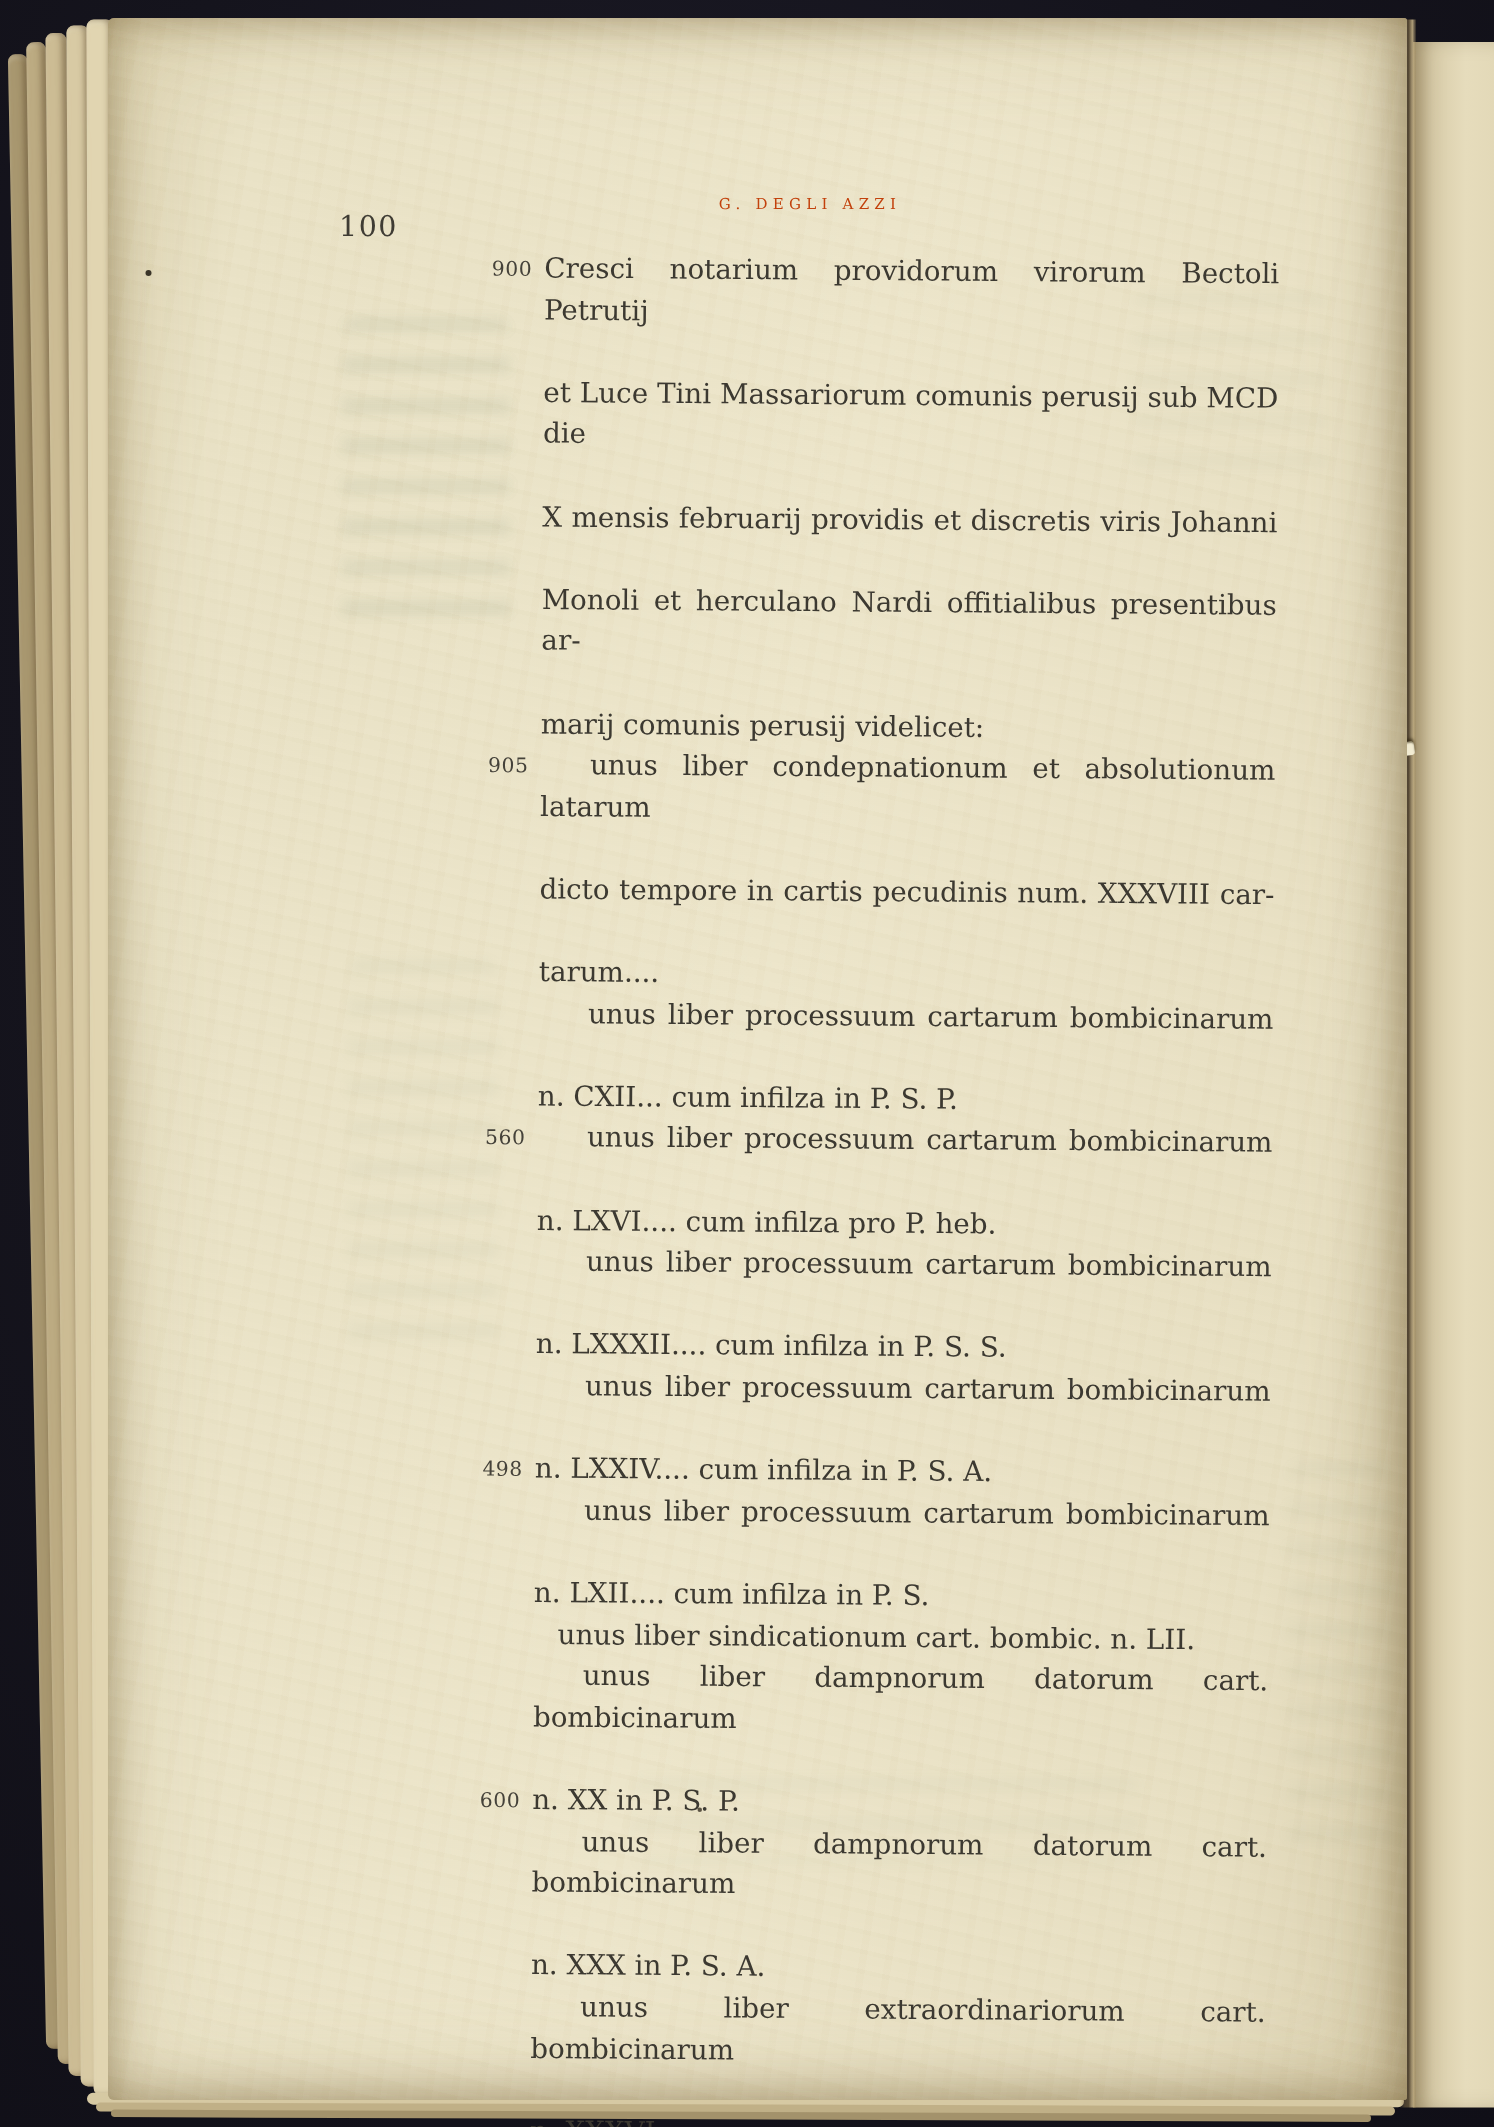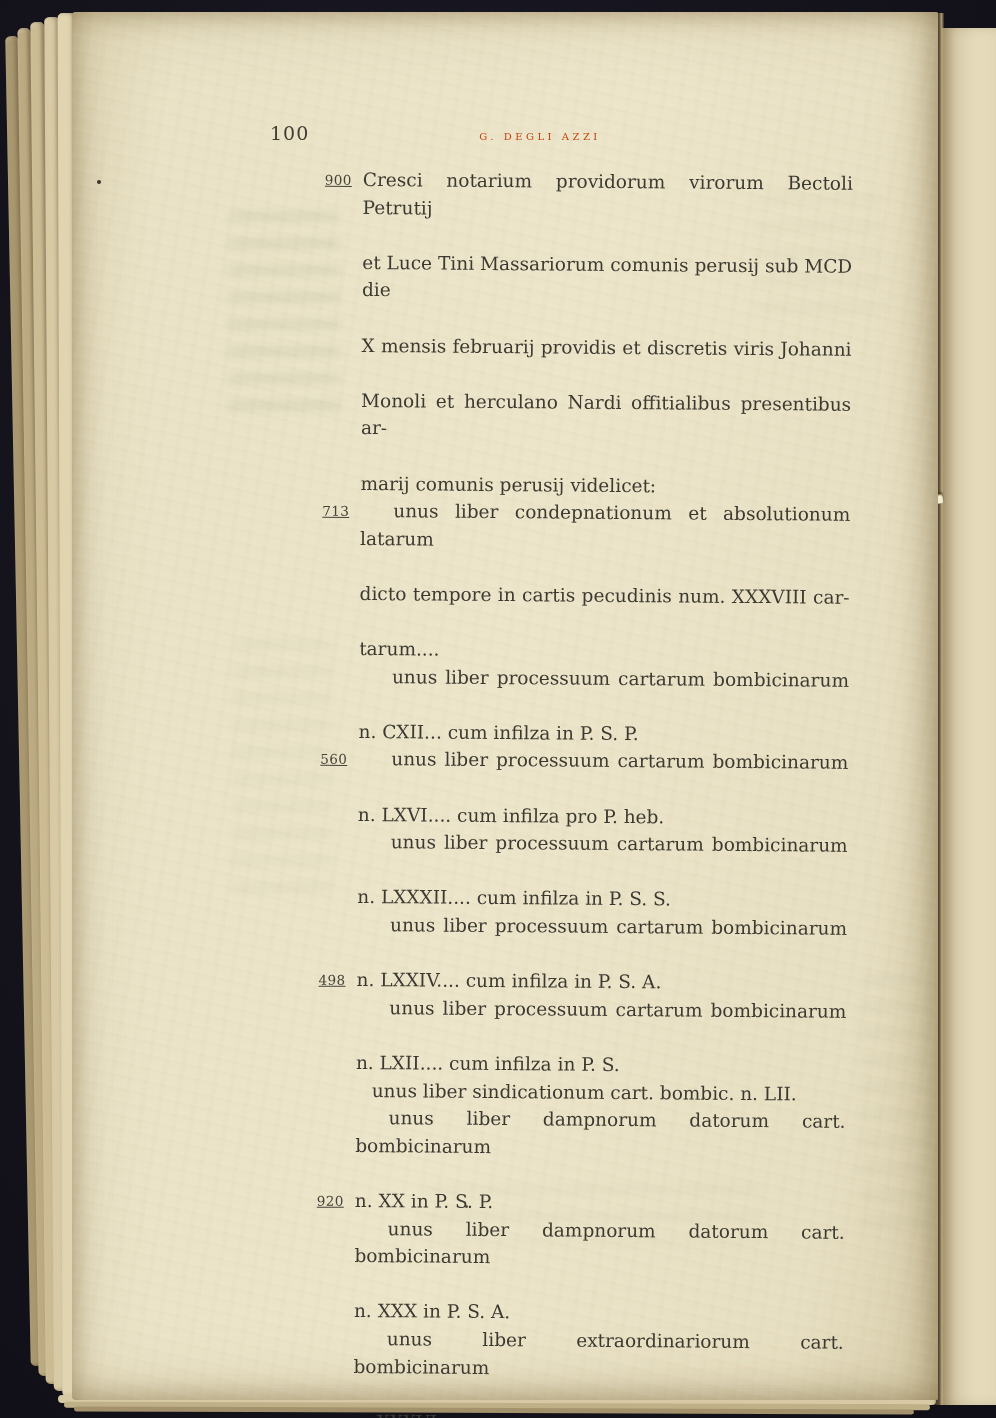--- a/index.html
+++ b/index.html
@@ -60,30 +60,30 @@
     background:repeating-linear-gradient(180deg, rgba(122,138,112,.20) 0 9px, rgba(122,138,112,0) 9px 27px);}
   .sm1{left:228px;top:212px;width:112px;height:215px;}
   .sm2{left:232px;top:640px;width:100px;height:265px;}
   .sm3{left:858px;top:975px;width:72px;height:265px;opacity:.28;}
   .sm4{left:420px;top:1185px;width:340px;height:58px;opacity:.25;}
   .sm5{left:755px;top:195px;width:130px;height:130px;opacity:.22;}
   .speck{position:absolute;border-radius:50%;}
   .sp1{left:97px;top:180px;width:4px;height:4px;background:#3a3428;}
   .sp2{left:465px;top:1205px;width:3px;height:3px;background:#5c5444;}
   
-  .page-number{position:absolute;left:226px;top:122px;font-size:19px;letter-spacing:1px;color:#3f3c34;margin-left:44px;}
+  .page-number{position:absolute;left:226px;top:140px;font-size:19px;letter-spacing:1px;color:#3f3c34;}
   .running-head{position:absolute;left:380px;top:131px;width:320px;text-align:center;
     font-size:10px;letter-spacing:3.5px;color:#c2410c;}
   
   .text-block{
     position:absolute;left:325px;top:166px;width:528px;color:var(--ink);
     font-size:18.5px;transform:rotate(.45deg);transform-origin:40px 0;
   }
   .line{position:relative;min-height:27.6px;line-height:27.6px;padding-left:38px;}
-  .ln{position:absolute;left:0;top:1px;width:33px;text-align:left;font-size:13.5px;letter-spacing:.4px;color:#45423a;text-decoration:underline;}
+  .ln{position:absolute;left:0;top:1px;width:33px;text-align:center;font-size:13.5px;letter-spacing:.4px;color:#45423a;}
   .t{display:block;}
   .j .t,.ji .t{text-align:justify;}
   .j .t::after,.ji .t::after{content:"";display:inline-block;width:100%;height:0;}
   .ji .t{text-indent:33px;}
   .li .t{text-indent:16px;}
 </style>
 </head>
 <body>
 
 <div class="sheet sh1"></div>
@@ -130,21 +130,21 @@
   </div>
     <div class="line j">
     <span class="ln"></span>
     <span class="t">Monoli et herculano Nardi offitialibus presentibus ar-</span>
   </div>
     <div class="line l">
     <span class="ln"></span>
     <span class="t">marij comunis perusij videlicet:</span>
   </div>
     <div class="line ji">
-    <span class="ln">713</span>
+    <span class="ln">905</span>
     <span class="t">unus liber condepnationum et absolutionum latarum</span>
   </div>
     <div class="line j">
     <span class="ln"></span>
     <span class="t">dicto tempore in cartis pecudinis num. XXXVIII car-</span>
   </div>
     <div class="line l">
     <span class="ln"></span>
     <span class="t">tarum....</span>
   </div>
@@ -190,21 +190,21 @@
   </div>
     <div class="line li">
     <span class="ln"></span>
     <span class="t">unus liber sindicationum cart. bombic. n. LII.</span>
   </div>
     <div class="line ji">
     <span class="ln"></span>
     <span class="t">unus liber dampnorum datorum cart. bombicinarum</span>
   </div>
     <div class="line l">
-    <span class="ln">920</span>
+    <span class="ln">600</span>
     <span class="t">n. XX in P. S. P.</span>
   </div>
     <div class="line ji">
     <span class="ln"></span>
     <span class="t">unus liber dampnorum datorum cart. bombicinarum</span>
   </div>
     <div class="line l">
     <span class="ln"></span>
     <span class="t">n. XXX in P. S. A.</span>
   </div>

